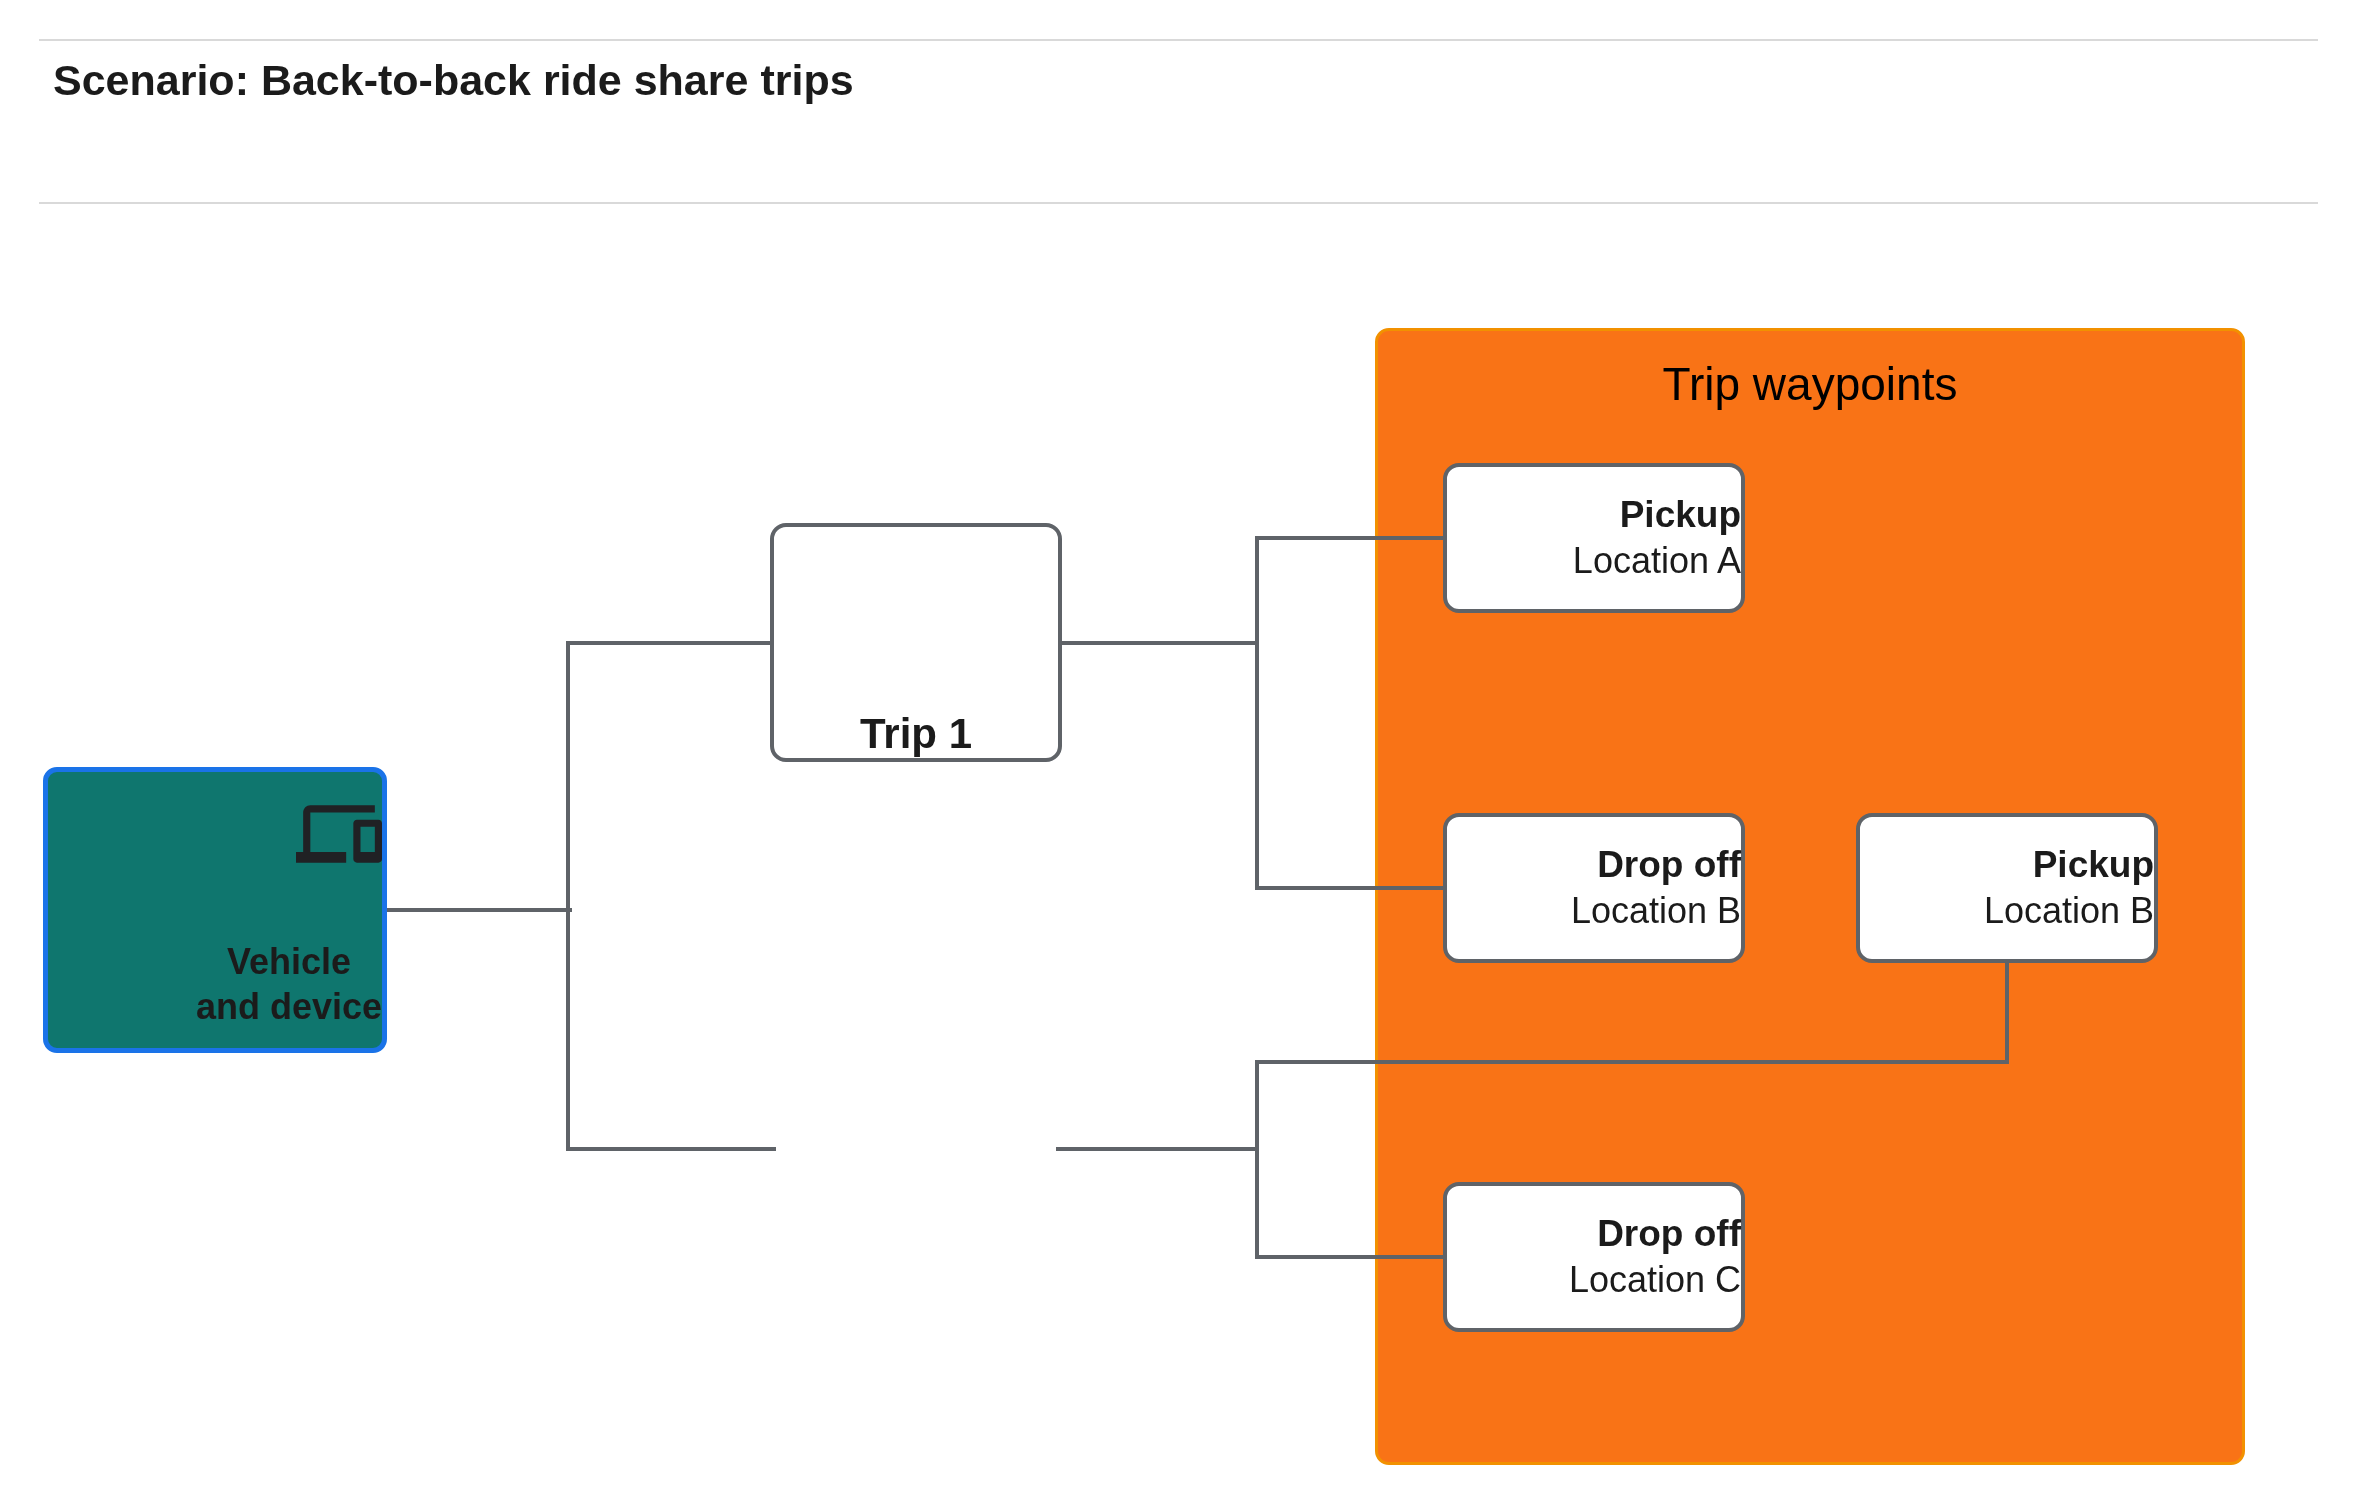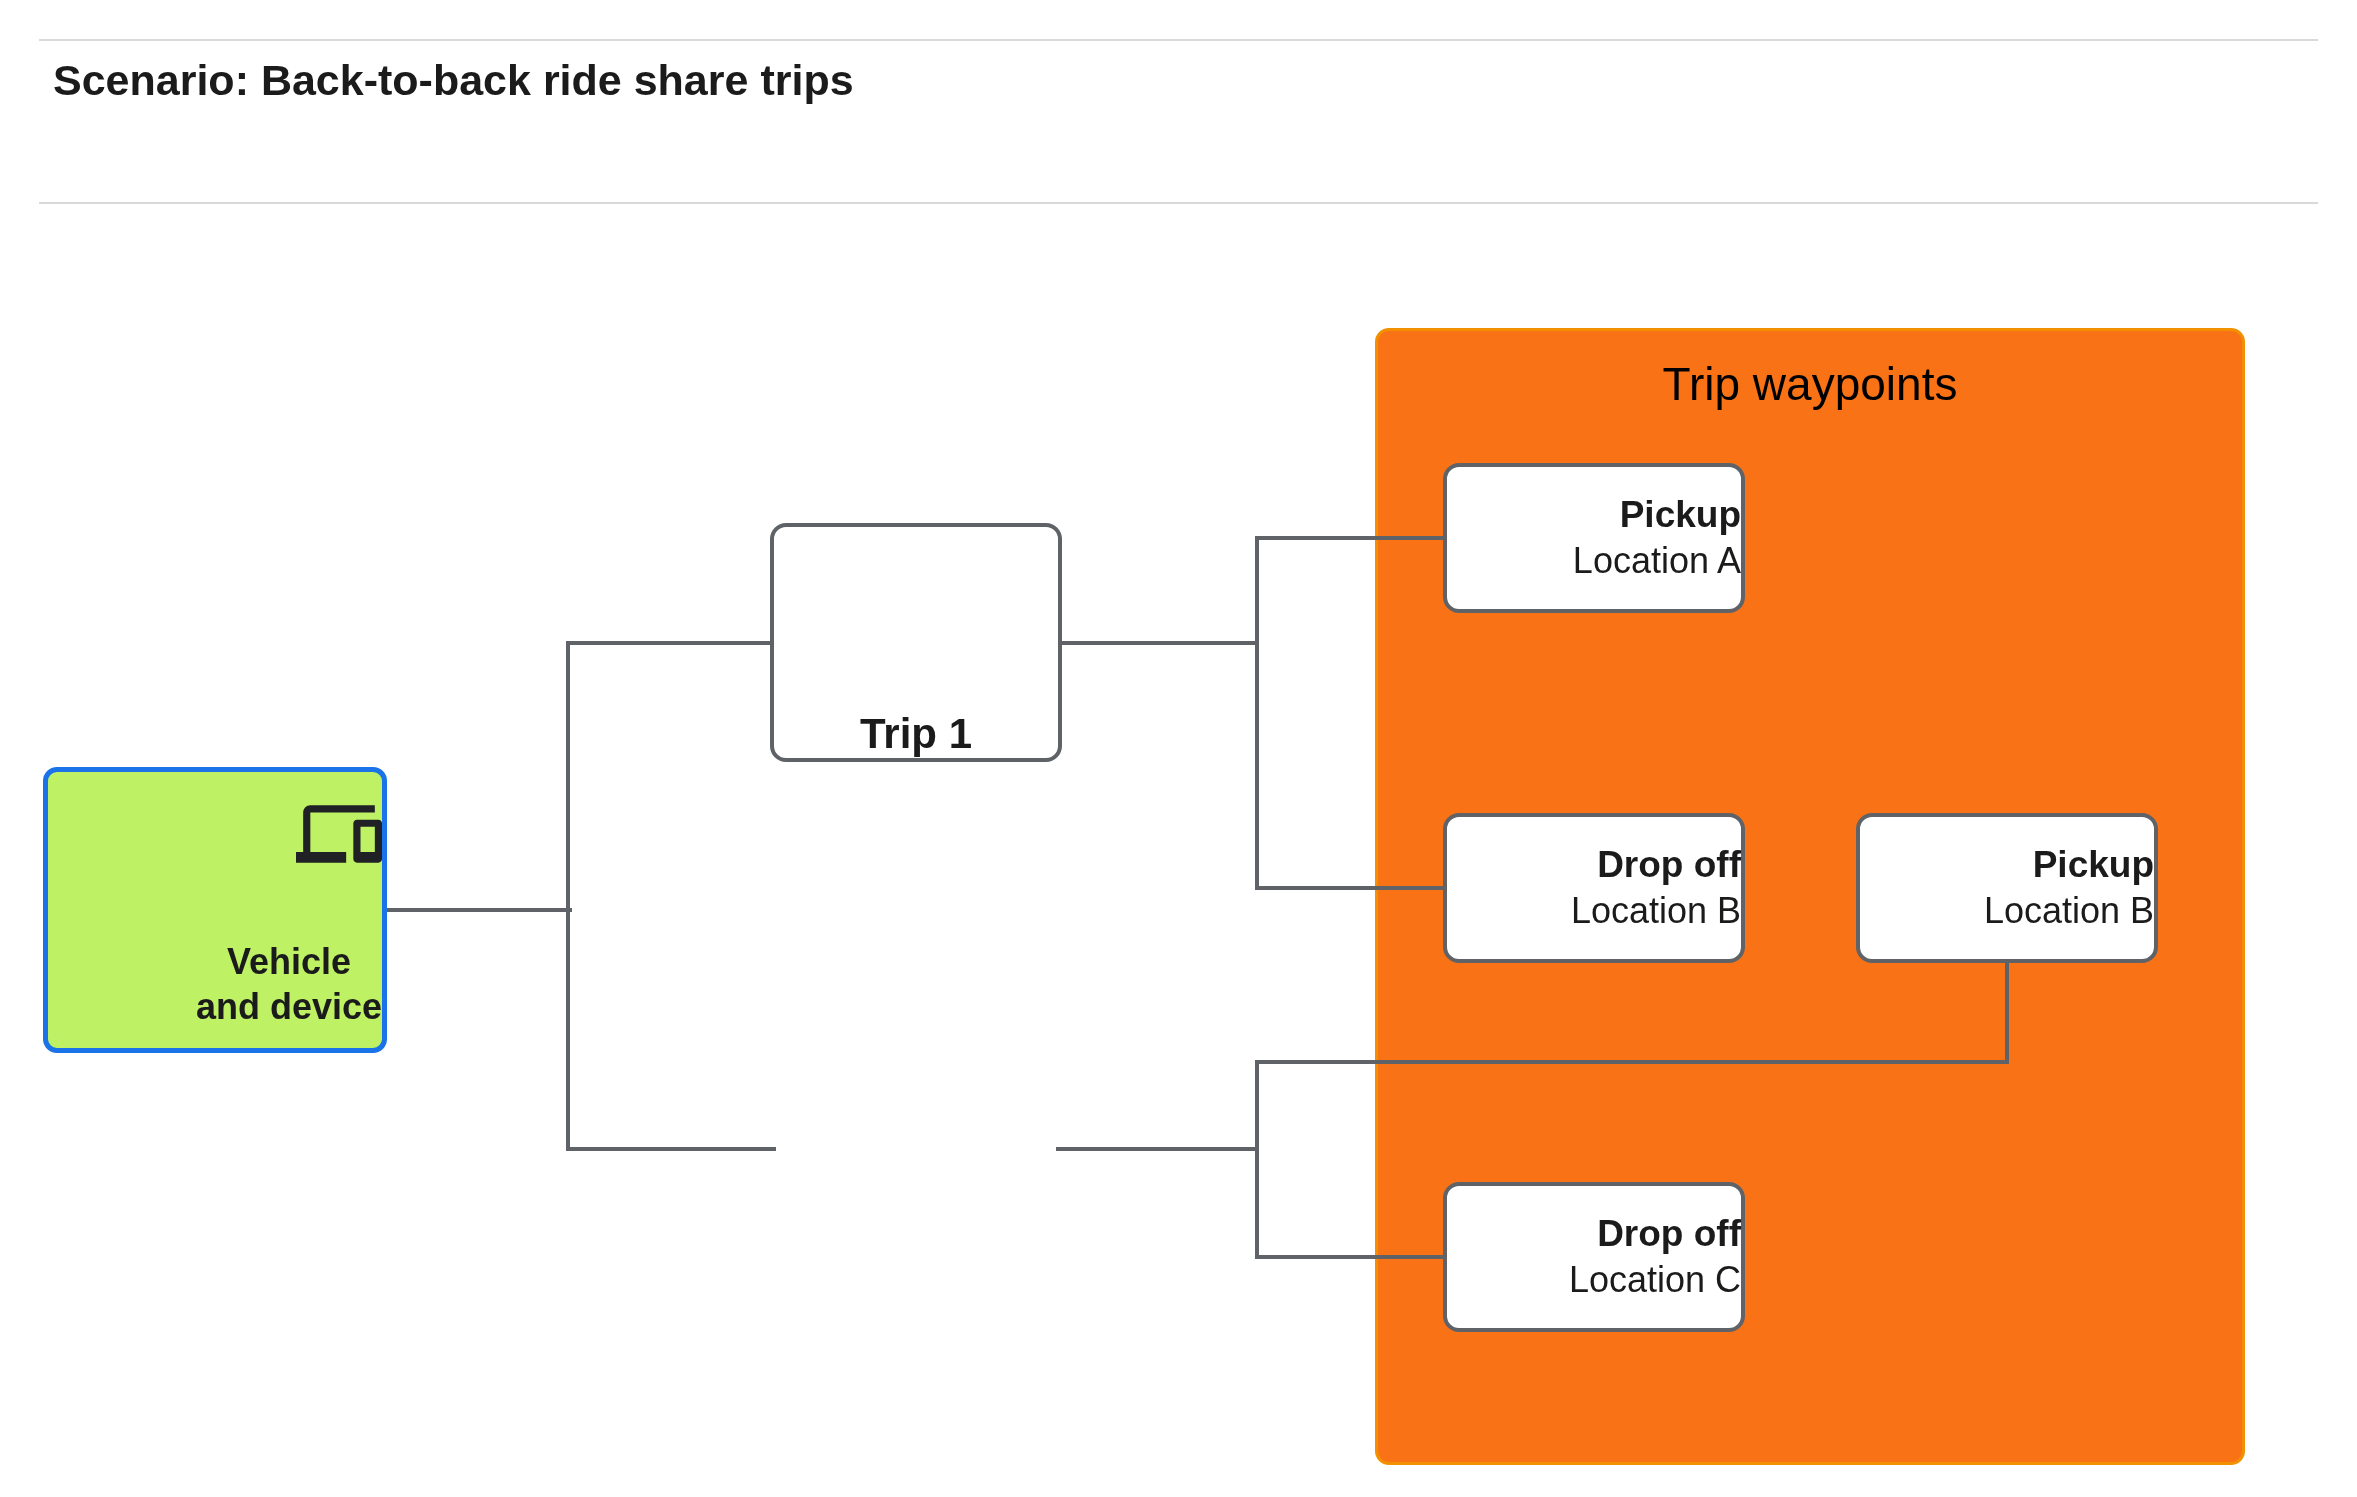--- a/index.html
+++ b/index.html
@@ -48,21 +48,21 @@
   .waypoint{width:302px;height:150px;flex-direction:column;gap:5px;}
   #wp-pickup-a{left:1443px;top:463px;}
   #wp-dropoff-b{left:1443px;top:813px;}
   #wp-pickup-b{left:1856px;top:813px;}
   #wp-dropoff-c{left:1443px;top:1182px;}
   .wp-title{font-size:37px;font-weight:700;line-height:1.1;color:#1b1b1b;}
   .wp-sub{font-size:36px;font-weight:400;line-height:1.1;color:#1b1b1b;}
   
   .vehicle-node{
     left:43px;top:767px;width:344px;height:286px;
-    background:#bef264;border:5px solid #1a73e8;border-radius:14px;
+    background:#0f766e;border:5px solid #1a73e8;border-radius:14px;
     flex-direction:column;gap:62px;
   }
   .vehicle-node svg{width:86px;height:86px;display:block;}
   .vehicle-label{font-size:36px;font-weight:700;text-align:center;line-height:1.25;color:#1b1b1b;}
 </style>
 </head>
 <body>
 
 <div id="canvas">
 

